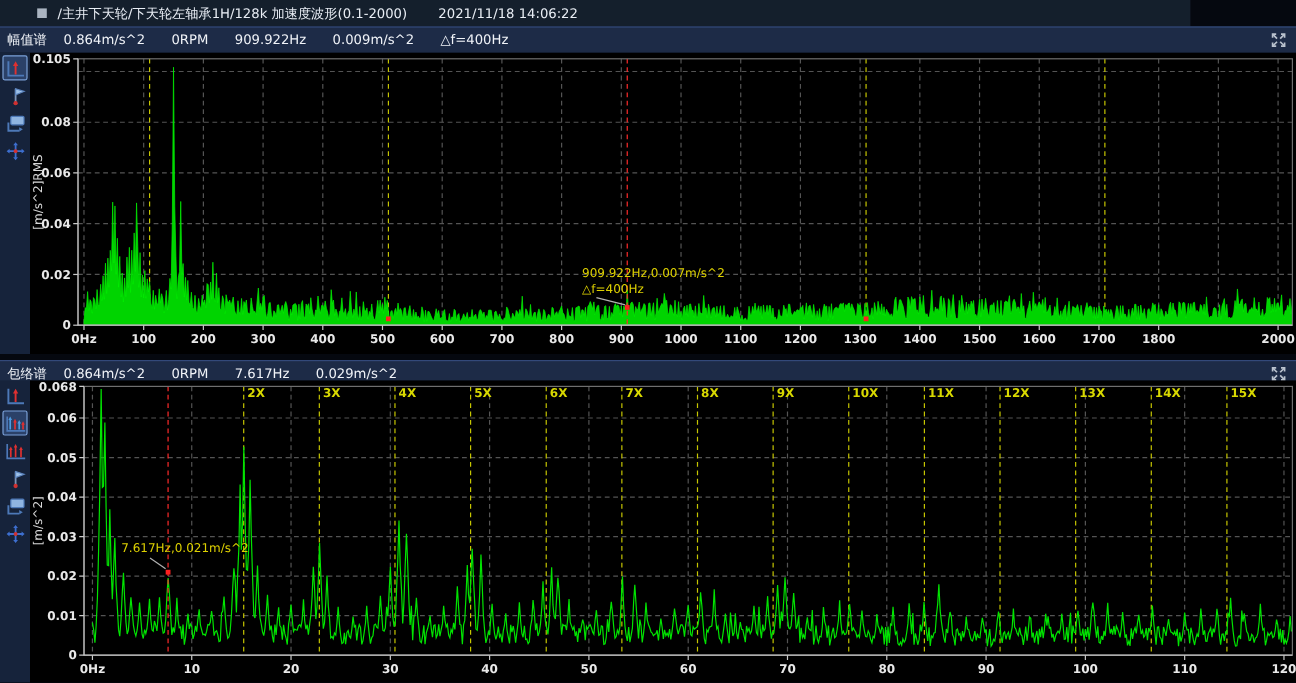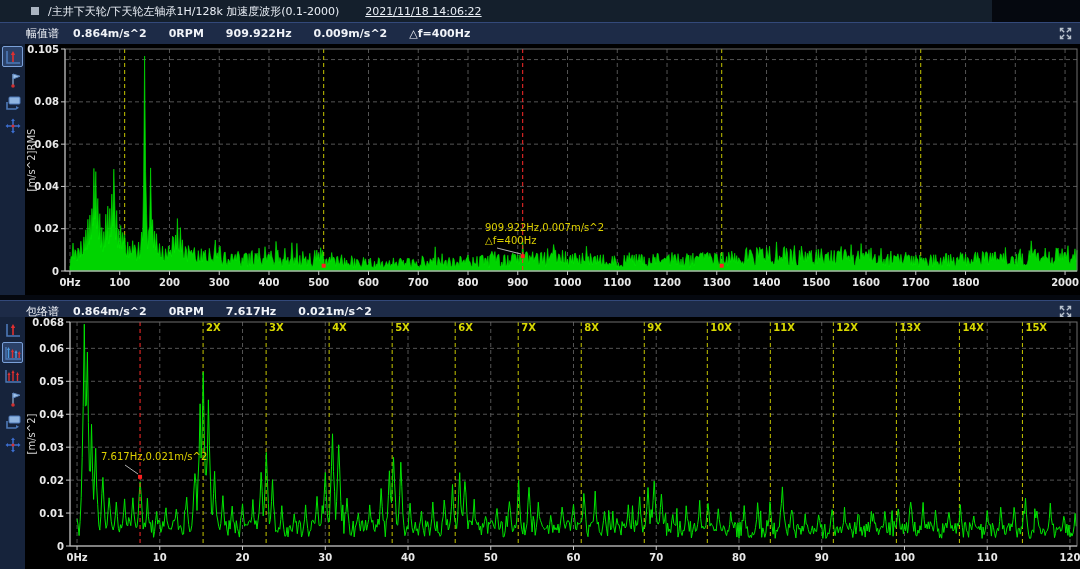--- a/index.html
+++ b/index.html
@@ -2,27 +2,27 @@
 <html><head>
 <meta charset="utf-8">
 <style>
   html,body{margin:0;padding:0;background:#060b14;}
   #app{position:relative;width:1080px;height:569px;background:#05080f;overflow:hidden;
        font-family:"DejaVu Sans","Liberation Sans",sans-serif;}
   .titlebar{position:absolute;left:0;top:0;width:992px;height:22px;background:#141f2c;
        display:flex;align-items:center;color:#e9eef5;font-size:11px;}
   .win-sq{width:8px;height:8px;background:#aab4c1;margin-left:31px;margin-right:9px;flex:0 0 auto;}
   .win-title{white-space:nowrap;}
-  .win-time{margin-left:26px;white-space:nowrap;text-decoration:underline;}
+  .win-time{margin-left:26px;white-space:nowrap;}
   .toolbar{position:absolute;left:0;width:1080px;height:22px;background:#1d2b47;
        border-top:1px solid #33497a;box-sizing:border-box;display:flex;align-items:center;
-       color:#f0f3f8;font-size:11px;padding-left:20px;}
+       color:#f0f3f8;font-size:11px;}
   .plabel{margin-left:6px;margin-right:14px;white-space:nowrap;}
   .readouts{display:flex;align-items:center;}
-  .readout{margin-right:22px;white-space:nowrap;font-weight:bold;}
+  .readout{margin-right:22px;white-space:nowrap;}
   .expand-btn{margin-left:auto;margin-right:7px;width:16px;height:16px;display:flex;
        align-items:center;justify-content:center;cursor:pointer;}
   .sidebar{position:absolute;left:0;width:25px;background:#16233b;box-sizing:border-box;padding-top:2px;}
   .tool-btn{width:21px;height:21px;margin:0 auto 2px auto;display:flex;align-items:center;
        justify-content:center;border:1px solid transparent;box-sizing:border-box;border-radius:2px;}
   .tool-btn.selected{background:#2b4168;border-color:#7aa0d8;}
   svg.chart{position:absolute;background:#000;display:block;}
 </style>
 </head>
 <body>
@@ -194,21 +194,21 @@
       <text x="1040.0589970501474" y="242" fill="#e8e8e8" font-size="10" font-weight="700" font-family="&quot;DejaVu Sans&quot;,sans-serif" text-anchor="middle">2000</text>
       <text x="10" y="116" fill="#d8d8d8" font-size="10" font-weight="400" font-family="&quot;DejaVu Sans&quot;,sans-serif" text-anchor="middle" transform="rotate(-90 10 116)">[m/s^2]RMS</text>
     </svg>
 
   <div class="toolbar" style="top:300px;">
     <span class="plabel">包络谱</span>
     <span class="readouts" id="env-readouts">
         <span class="readout">0.864m/s^2</span>
         <span class="readout">0RPM</span>
         <span class="readout">7.617Hz</span>
-        <span class="readout">0.021m/s^2</span>
+        <span class="readout">0.029m/s^2</span>
       </span>
     <span class="expand-btn">
       <svg width="15" height="15" viewBox="0 0 15 15">
         <g stroke="#b9c2ce" stroke-width="1.4" fill="none">
           <path d="M9.5 2.5 H12.5 V5.5"></path>
             <path d="M12.3 2.7 L8.8 6.2"></path>
           <path d="M5.5 12.5 H2.5 V9.5"></path>
             <path d="M2.7 12.3 L6.2 8.8"></path>
           <path d="M2.5 5.5 V2.5 H5.5"></path>
             <path d="M2.7 2.7 L6.2 6.2"></path>

